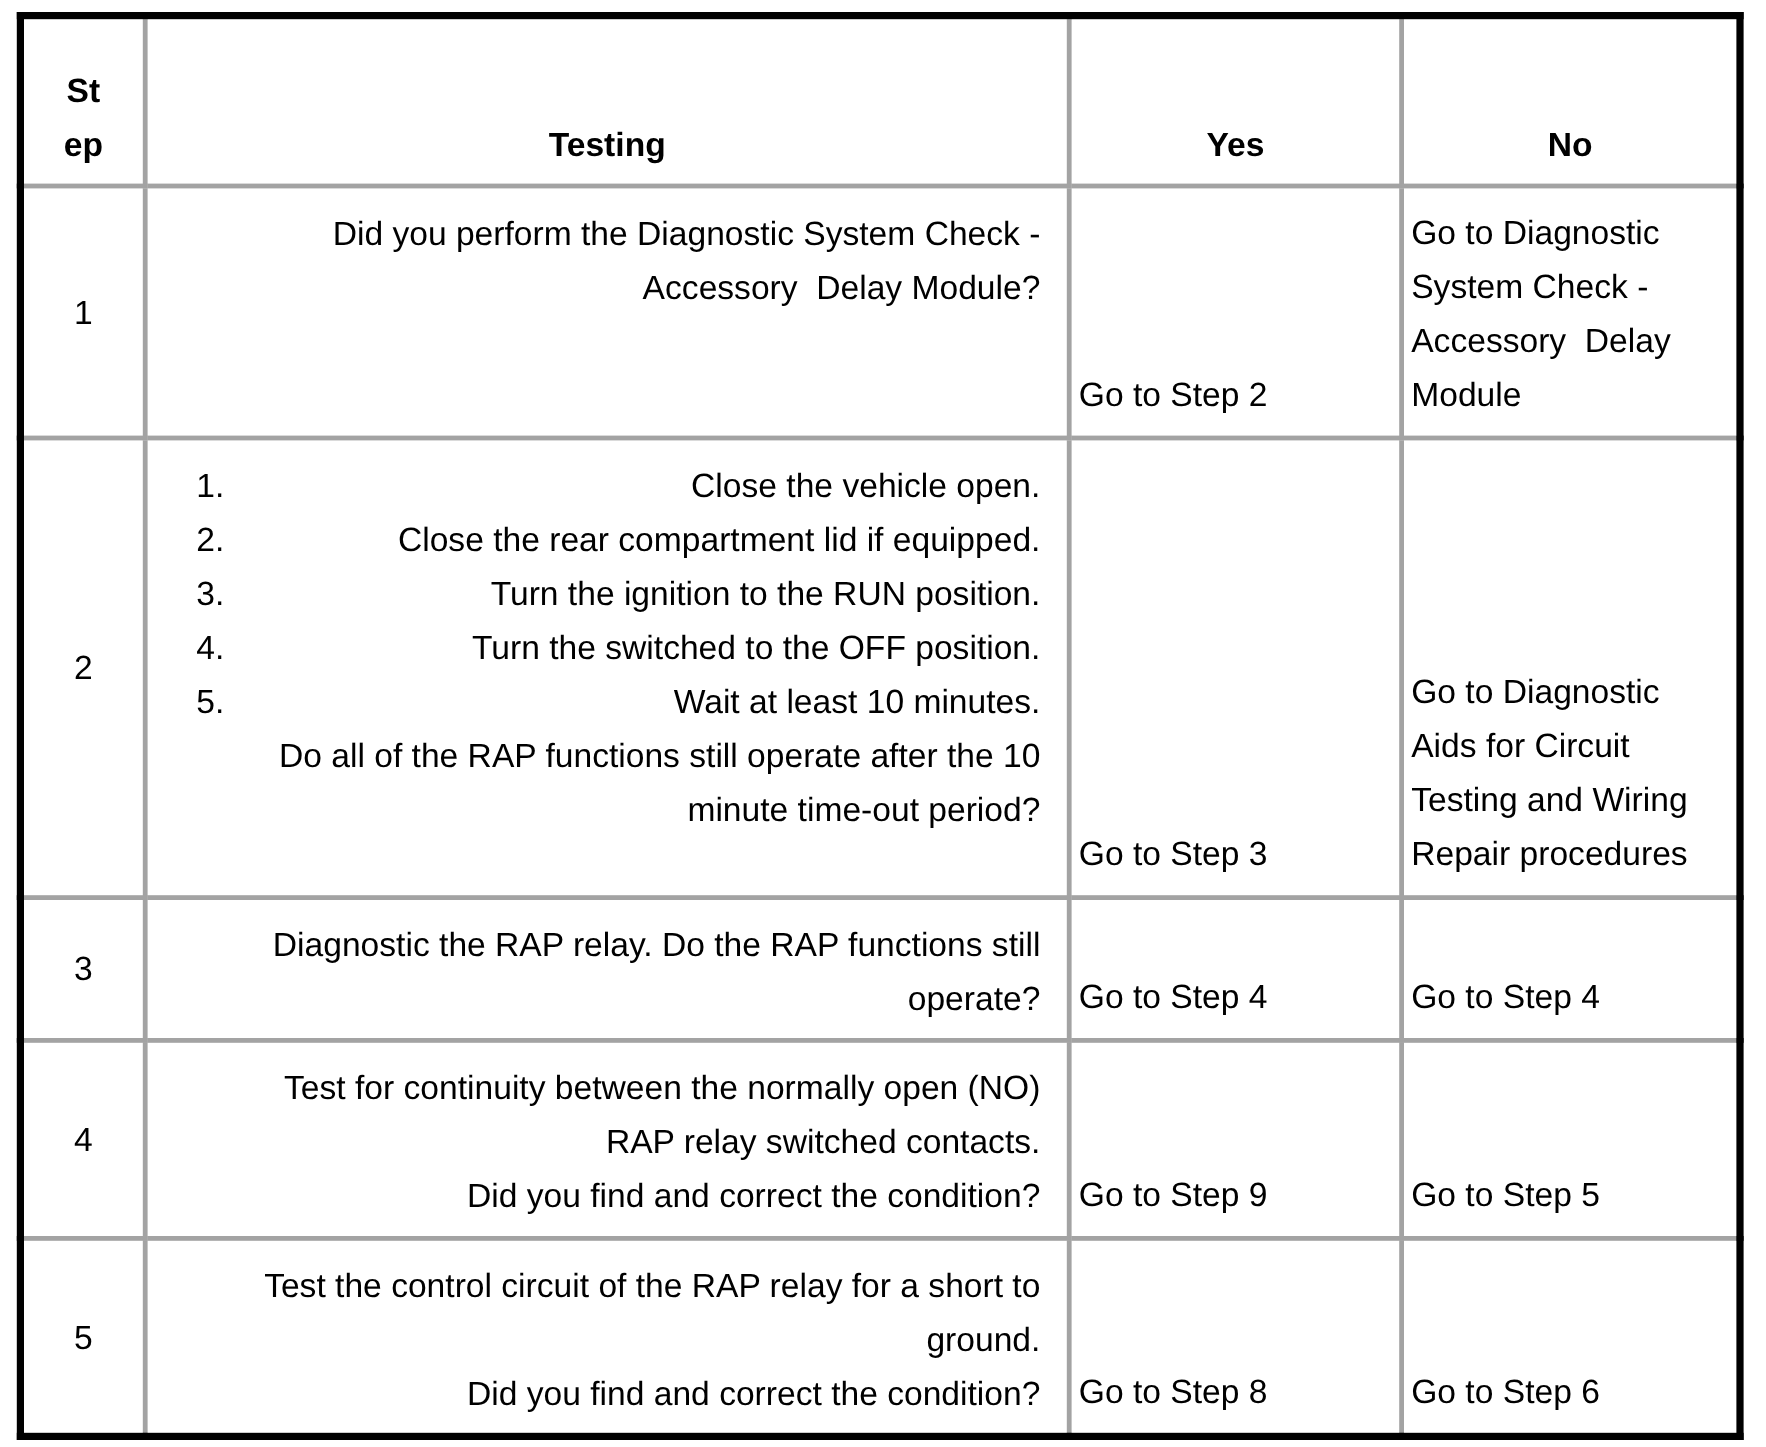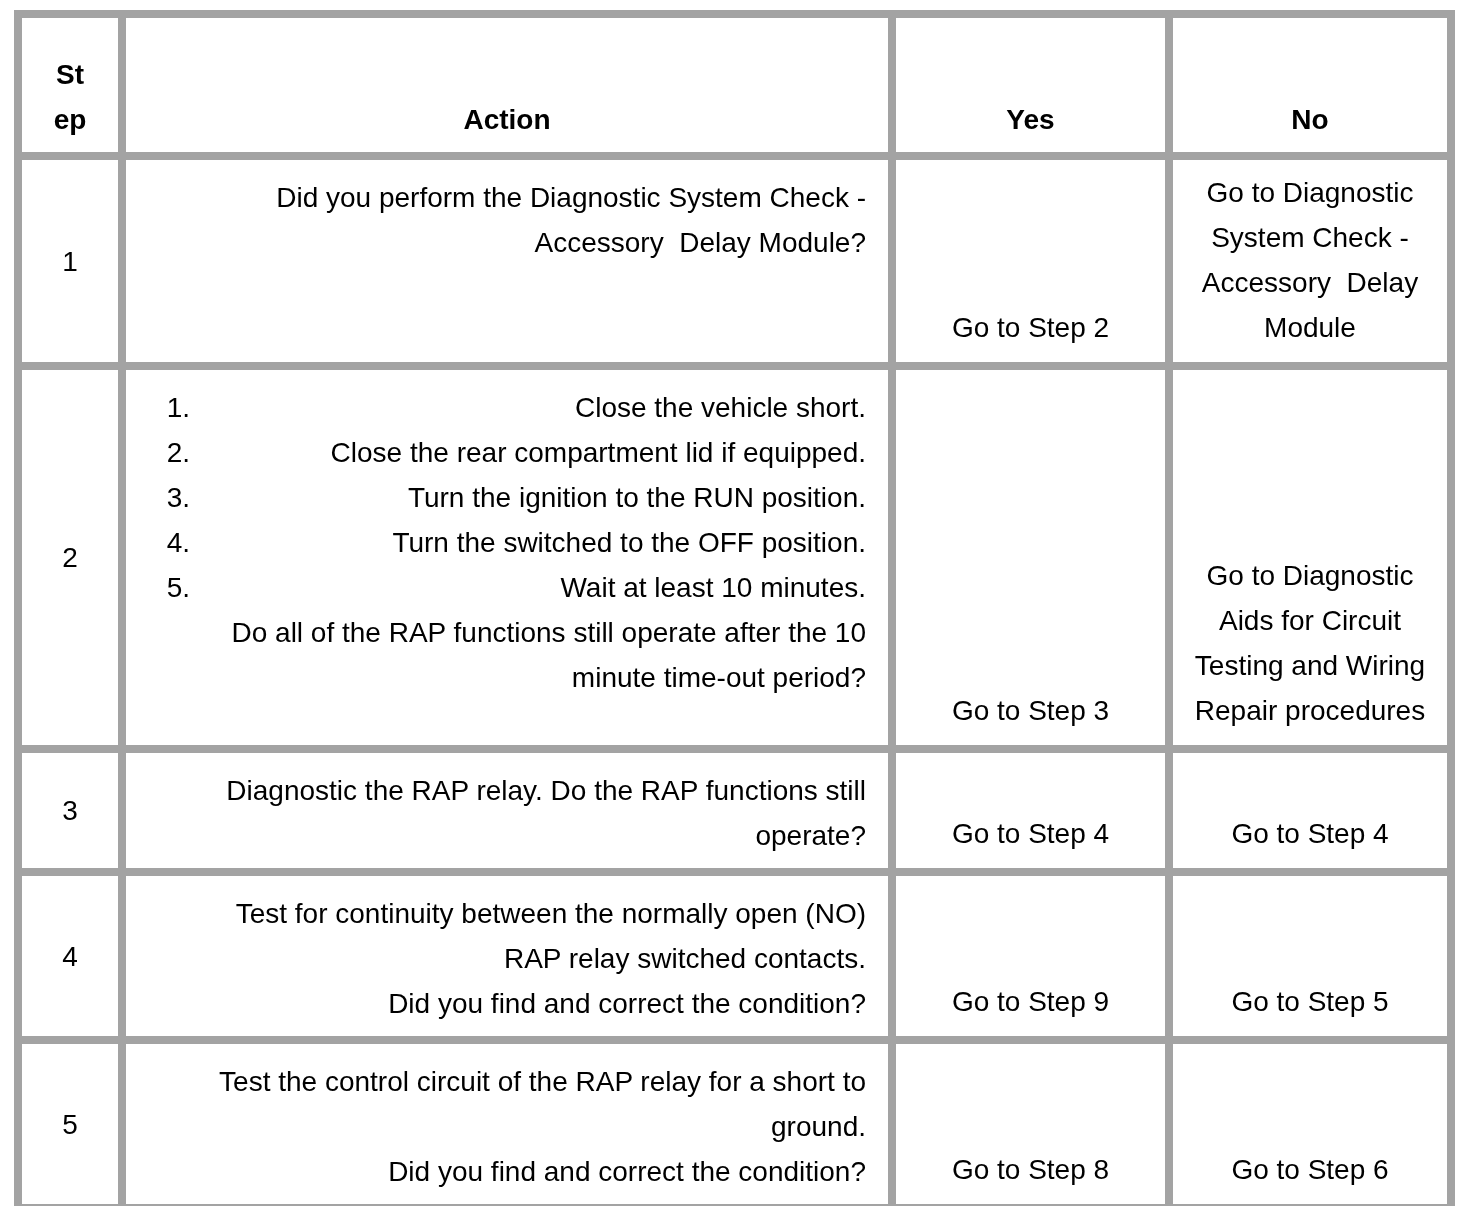--- a/index.html
+++ b/index.html
@@ -12,21 +12,21 @@
     -webkit-font-smoothing: antialiased;
   }
   table.diag {
     border-collapse: collapse;
     table-layout: fixed;
     width: 1433px;
     margin: 10px 0 0 14px;
     border: 6px solid #000;
   }
   .diag th, .diag td {
-    border: 8px solid #a3a3a3;
+    border: 4px solid #a3a3a3;
     overflow: hidden;
     font-size: 28px;
     line-height: 45px;
   }
   .diag th {
     font-weight: bold;
     vertical-align: bottom;
     text-align: center;
     padding: 0 4px 10px 4px;
     white-space: pre-wrap;
@@ -37,21 +37,21 @@
     padding: 0;
   }
   td.action {
     vertical-align: top;
     text-align: right;
     padding: 15px 22px 10px 10px;
   }
   .atext { white-space: pre-wrap; }
   td.yes, td.no {
     vertical-align: bottom;
-    text-align: center;
+    text-align: left;
     padding: 0 6px 12px 6px;
     white-space: pre-wrap;
   }
   .olist { padding-left: 8px; }
   .oli { display: flex; }
   .onum { flex: 0 0 46px; width: 46px; }
   .otext { flex: 1 1 auto; }
   .question { }
   tr.hrow  { height: 142px; }
   tr.row0  { height: 210px; }
@@ -67,21 +67,21 @@
   <colgroup>
     <col style="width:104px">
     <col style="width:770px">
     <col style="width:277px">
     <col style="width:282px">
   </colgroup>
   <thead>
     <tr class="hrow">
       <th>St
 ep</th>
-      <th>Action</th>
+      <th>Testing</th>
       <th>Yes</th>
       <th>No</th>
     </tr>
   </thead>
   <tbody>
 
     <tr class="row0">
       <td class="step">1</td>
       <td class="action">
         <div class="atext">Did you perform the Diagnostic System Check -
@@ -93,21 +93,21 @@
 Accessory  Delay
 Module</td>
     </tr>
 
     <tr class="row1">
       <td class="step">2</td>
       <td class="action">
         <div class="olist">
           <div class="oli">
             <span class="onum">1.</span>
-            <span class="otext">Close the vehicle short.</span>
+            <span class="otext">Close the vehicle open.</span>
           </div>
           <div class="oli">
             <span class="onum">2.</span>
             <span class="otext">Close the rear compartment lid if equipped.</span>
           </div>
           <div class="oli">
             <span class="onum">3.</span>
             <span class="otext">Turn the ignition to the RUN position.</span>
           </div>
           <div class="oli">

